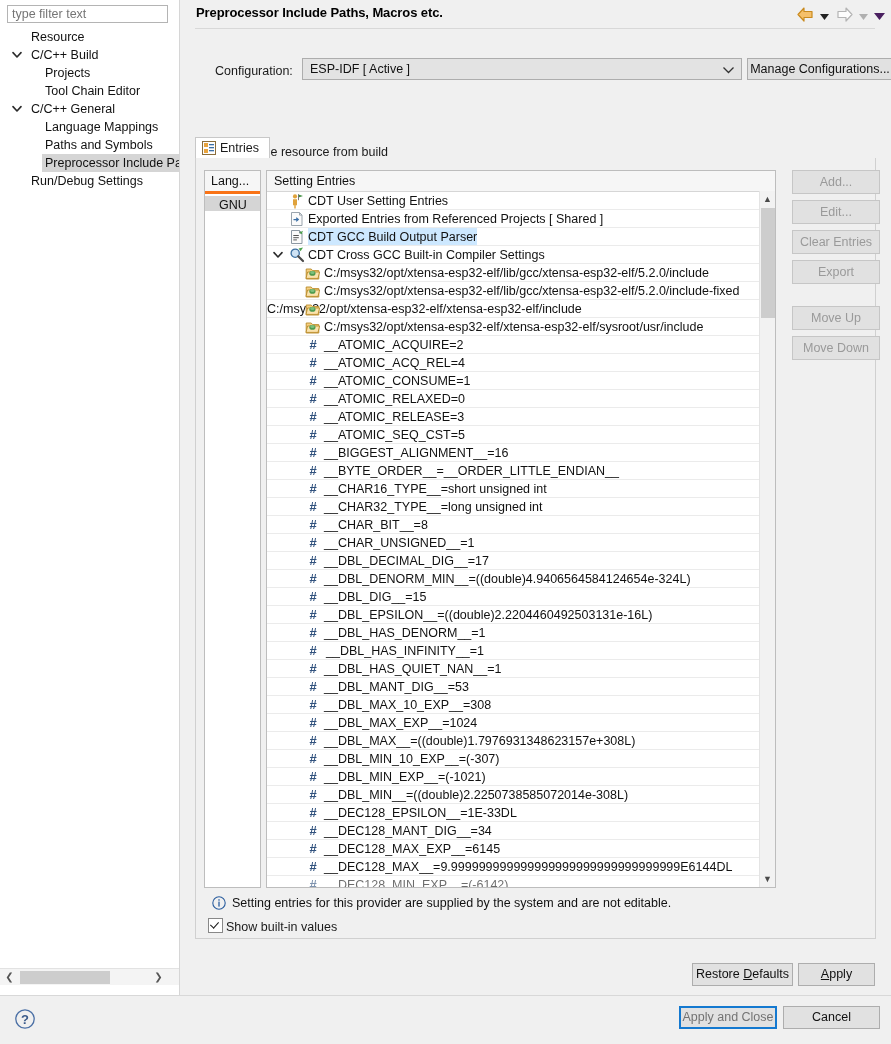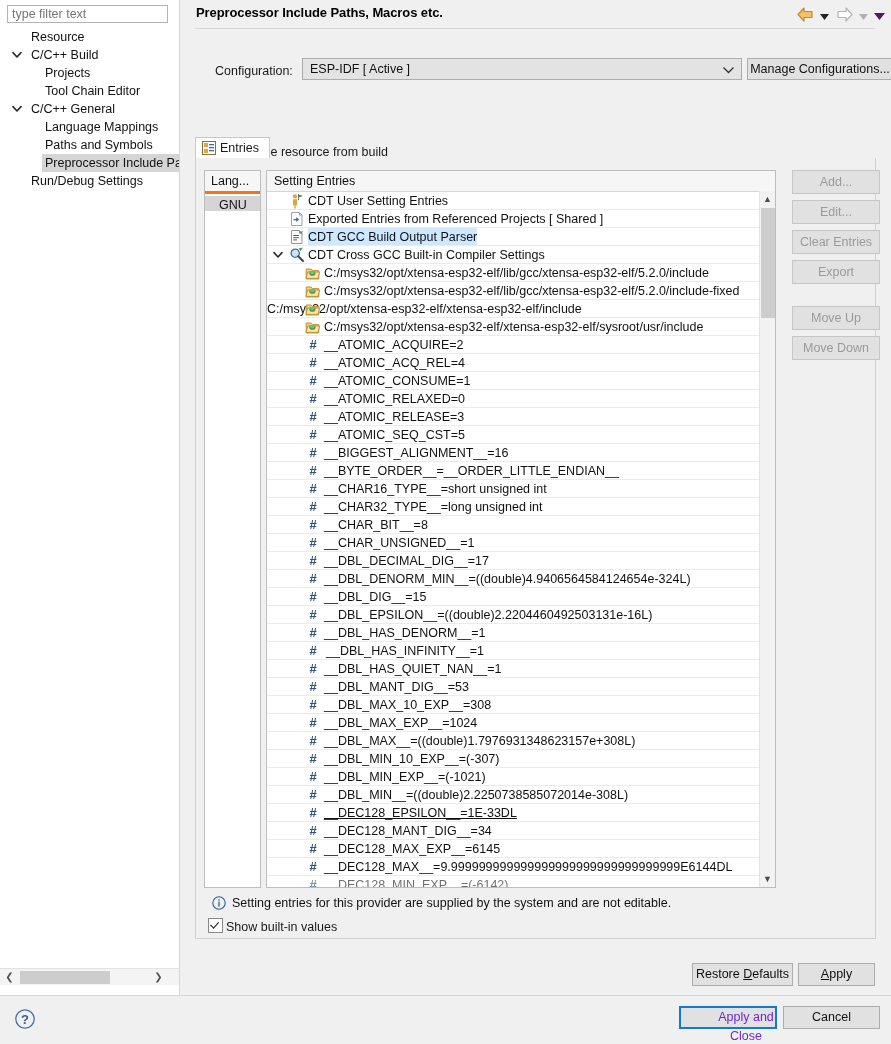--- a/index.html
+++ b/index.html
@@ -188,21 +188,21 @@
   #apply-btn { left: 617px; width: 77px; }
 
   #hr-bottom { position: absolute; left: 0; top: 995px; width: 891px; height: 1px; background: #d8d8d8; }
 
   
   #footer { position: absolute; left: 0; top: 996px; width: 891px; height: 48px; background: #f0f0f0; }
   #help-icon { position: absolute; left: 14px; top: 12px; }
   #applyclose-btn {
     position: absolute; left: 679px; top: 10px; width: 98px; height: 23px;
     background: #e1e1e1; border: 2px solid #1479d0; box-sizing: border-box;
-    text-align: center; line-height: 19px; font-size: 12.5px; color: #6d28d9; padding-left: 36px;
+    text-align: center; line-height: 19px; font-size: 12.5px; color: #737373;
   }
   #cancel-btn {
     position: absolute; left: 783px; top: 10px; width: 97px; height: 23px;
     background: #e1e1e1; border: 1px solid #adadad; box-sizing: border-box;
     text-align: center; line-height: 21px; font-size: 12.5px; color: #111;
   }
   .mn { text-decoration: underline; }
 </style>
 </head>
 <body>
@@ -439,21 +439,21 @@
                 <span style="display:block;width:16px;line-height:16px;text-align:center;font-family:'Liberation Sans',sans-serif;font-size:13px;font-weight:bold;color:#31527e;">#</span>
               </span><span class="etext" style="margin-left: 57px;">__DBL_MIN_10_EXP__=(-307)</span></div>
             <div class="erow"><span class="eicon" style="left: 38px;">
                 <span style="display:block;width:16px;line-height:16px;text-align:center;font-family:'Liberation Sans',sans-serif;font-size:13px;font-weight:bold;color:#31527e;">#</span>
               </span><span class="etext" style="margin-left: 57px;">__DBL_MIN_EXP__=(-1021)</span></div>
             <div class="erow"><span class="eicon" style="left: 38px;">
                 <span style="display:block;width:16px;line-height:16px;text-align:center;font-family:'Liberation Sans',sans-serif;font-size:13px;font-weight:bold;color:#31527e;">#</span>
               </span><span class="etext" style="margin-left: 57px;">__DBL_MIN__=((double)2.2250738585072014e-308L)</span></div>
             <div class="erow"><span class="eicon" style="left: 38px;">
                 <span style="display:block;width:16px;line-height:16px;text-align:center;font-family:'Liberation Sans',sans-serif;font-size:13px;font-weight:bold;color:#31527e;">#</span>
-              </span><span class="etext" style="margin-left: 57px; text-decoration: underline;">__DEC128_EPSILON__=1E-33DL</span></div>
+              </span><span class="etext" style="margin-left: 57px;">__DEC128_EPSILON__=1E-33DL</span></div>
             <div class="erow"><span class="eicon" style="left: 38px;">
                 <span style="display:block;width:16px;line-height:16px;text-align:center;font-family:'Liberation Sans',sans-serif;font-size:13px;font-weight:bold;color:#31527e;">#</span>
               </span><span class="etext" style="margin-left: 57px;">__DEC128_MANT_DIG__=34</span></div>
             <div class="erow"><span class="eicon" style="left: 38px;">
                 <span style="display:block;width:16px;line-height:16px;text-align:center;font-family:'Liberation Sans',sans-serif;font-size:13px;font-weight:bold;color:#31527e;">#</span>
               </span><span class="etext" style="margin-left: 57px;">__DEC128_MAX_EXP__=6145</span></div>
             <div class="erow"><span class="eicon" style="left: 38px;">
                 <span style="display:block;width:16px;line-height:16px;text-align:center;font-family:'Liberation Sans',sans-serif;font-size:13px;font-weight:bold;color:#31527e;">#</span>
               </span><span class="etext" style="margin-left: 57px;">__DEC128_MAX__=9.999999999999999999999999999999999E6144DL</span></div>
             <div class="erow partial"><span class="eicon" style="left: 38px;">

